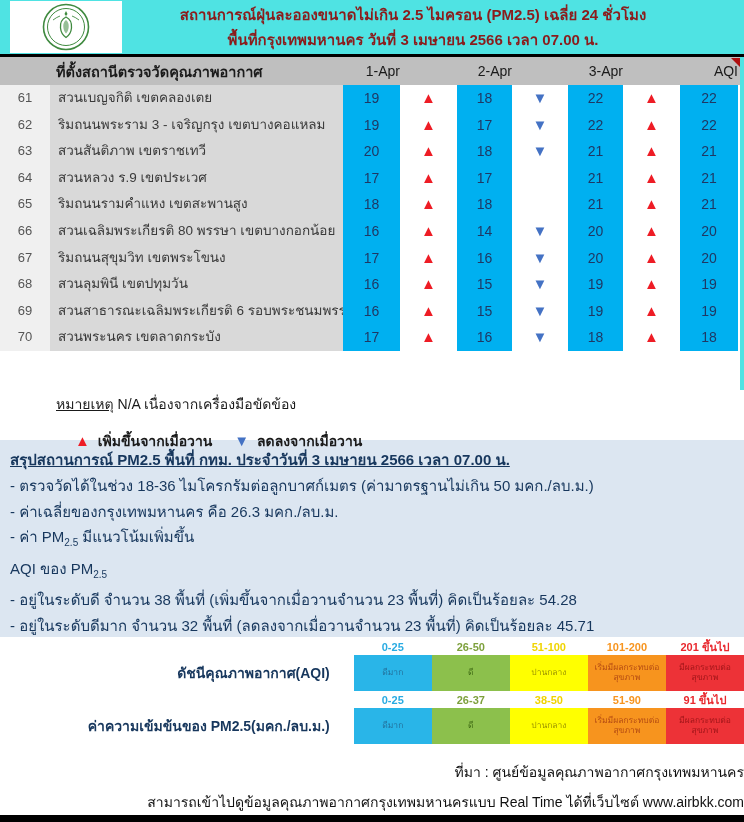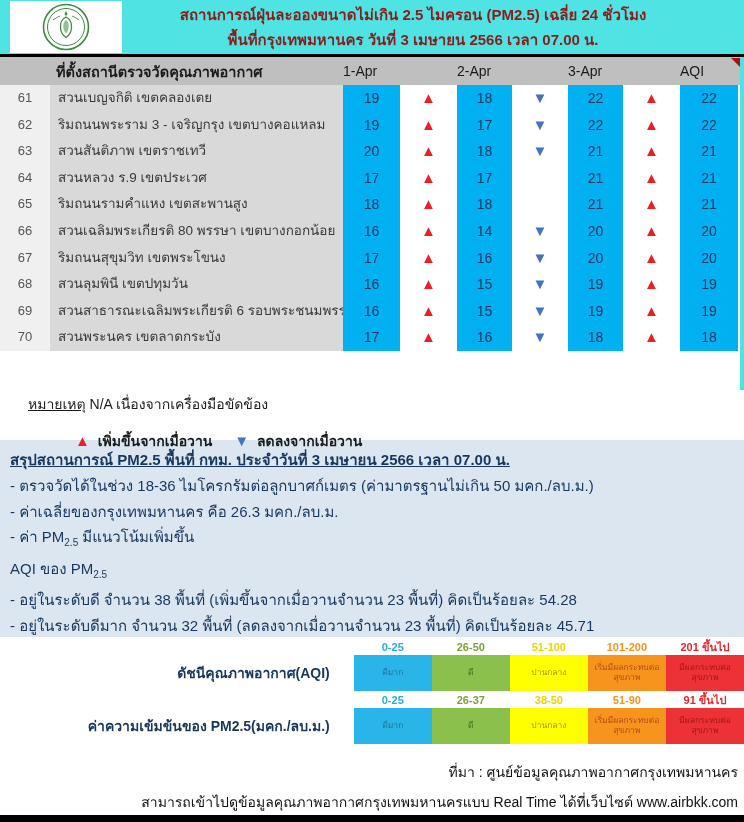--- a/index.html
+++ b/index.html
@@ -27,33 +27,33 @@
     position: absolute; top: 1px; right: 4px; width: 0; height: 0;
     border-top: 9px solid #b01010; border-left: 9px solid transparent;
   }
   .pre-header { position: relative; height: 33px; }
   .pre-label { position: absolute; top: 8px; font-size: 14px; color: #1a1a1a; width: 56px; text-align: center; }
   .pre-yesterday { left: 456px; }
   .pre-today { left: 567px; }
   .grid-row { display: grid; grid-template-columns: 50px 293px 57px 57px 55px 56px 55px 57px 58px; }
   .col-header { height: 28px; background: #bfbfbf; align-items: center; }
   .col-header .station-h { font-size: 14.5px; font-weight: bold; color: #1a1a1a; padding-left: 6px; }
-  .col-header .date-h { font-size: 14px; color: #1a1a1a; text-align: left; }
+  .col-header .date-h { font-size: 14px; color: #1a1a1a; text-align: right; }
   .rows-wrap { }
   .data-row { height: 26.6px; align-items: center; }
   .cell-no { background: #f0f0f0; text-align: center; font-size: 13px; color: #555; height: 100%; line-height: 26.6px; }
   .cell-station { background: #d9d9d9; font-size: 13.5px; color: #3a3a3a; height: 100%; line-height: 26.6px; padding-left: 8px; white-space: nowrap; overflow: hidden; }
   .cell-val { background: #00b0f0; color: #1f3864; font-weight: 500; font-size: 14px; text-align: center; height: 100%; line-height: 26.6px; }
   .cell-arrow { background: #fff; text-align: center; font-size: 15px; height: 100%; line-height: 26.6px; }
   .arrow-up { color: #ee1c25; }
   .arrow-down { color: #4472c4; }
   
   .notes { height: 56px; padding-top: 9px; background: #fff; font-size: 14px; color: #1a1a1a; }
   .note-line { margin-left: 28px; }
-  .note-label { text-decoration: underline; }
+  .note-label { text-decoration: underline; margin-left: 28px; }
   .legend-line { margin-left: 75px; margin-top: 15px; font-weight: bold; }
   .legend-glyph { font-size: 15px; }
   .legend-text { margin-right: 18px; margin-left: 4px; }
   
   .summary { height: 197px; background: #dce6f1; color: #17375d; font-size: 15px; padding: 7px 10px 0 10px; }
   .summary .s-heading { font-weight: bold; text-decoration: underline; line-height: 26px; }
   .summary p { line-height: 25.5px; }
   sub { font-size: 10px; }
   
   .scales { height: 108px; background: #fff; padding-top: 3px; }
@@ -64,21 +64,21 @@
   }
   .scale-right { width: 400px; }
   .scale-ranges { display: flex; height: 15px; }
   .scale-ranges span { flex: 1; text-align: center; font-size: 11px; font-weight: bold; line-height: 15px; }
   .scale-bar { display: flex; height: 36px; }
   .scale-bar .seg {
     flex: 1; display: flex; align-items: center; justify-content: center; text-align: center;
     font-size: 8.5px; line-height: 1.15; padding: 2px 4px;
   }
   
-  .footer { height: 70px; background: #fff; text-align: right; padding-right: 6px; font-size: 14px; color: #111; }
+  .footer { height: 70px; background: #fff; text-align: right; font-size: 14px; color: #111; }
   .footer .src-line { padding-top: 16px; }
   .footer .web-line { padding-top: 8px; }
   .bottom-bar { position: absolute; left: 0; bottom: 0; width: 744px; height: 7px; background: #000; }
 </style>
 </head>
 <body>
 
 <div class="header">
   <div class="logo-box">
     <svg width="48" height="48" viewBox="0 0 48 48">

